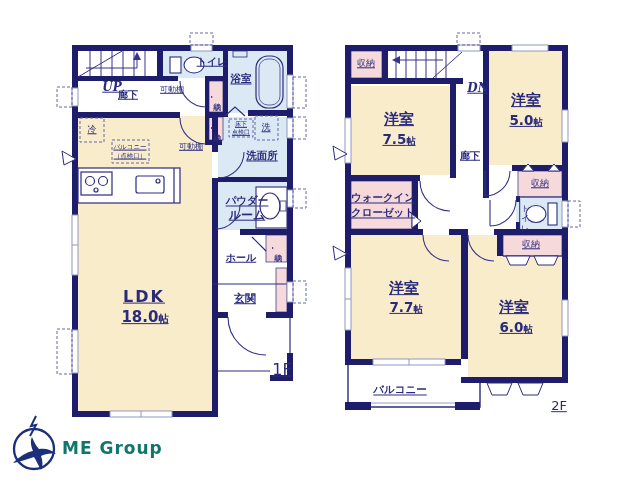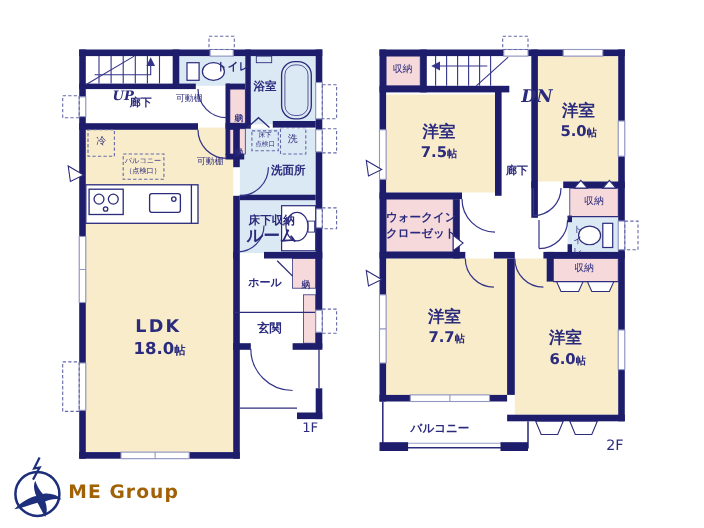--- a/index.html
+++ b/index.html
@@ -1,26 +1,26 @@
 <!DOCTYPE html>
 <html><head>
 <meta charset="utf-8">
 <style>
   html,body{margin:0;padding:0;background:#ffffff;}
   #stage{position:relative;width:640px;height:480px;background:#ffffff;overflow:hidden;
          font-family:"DejaVu Sans","Liberation Sans",sans-serif;}
   svg{position:absolute;left:0;top:0;}
   .lb{position:absolute;transform:translate(-50%,-50%);white-space:nowrap;
-      color:#2b2b7e;font-weight:600;line-height:1.05;text-align:center;}
+      color:#2b2b7e;font-weight:600;line-height:1.05;text-align:center;text-decoration:underline;}
   .vt{writing-mode:vertical-rl;text-orientation:upright;letter-spacing:1px;}
   .serifit{font-family:"DejaVu Serif","Liberation Serif",serif;font-style:italic;font-weight:700;}
   .tiny{font-weight:500;}
   .unit{font-size:0.68em;}
   .ldk{letter-spacing:2px;font-weight:600;}
-  .brand{position:absolute;color:#a16207;font-weight:600;letter-spacing:1px;}
+  .brand{position:absolute;color:#0f766e;font-weight:600;letter-spacing:1px;}
 </style>
 </head>
 <body>
 
 <div id="stage">
 
 <svg width="640" height="480" viewBox="0 0 640 480">
 
   <g>
 
@@ -246,31 +246,31 @@
   <div class="lb tiny" style="left:191px;top:147px;font-size:8px">可動棚</div>
   <div class="lb vt tiny" style="left:216px;top:97px;font-size:8px">収納</div>
   <div class="lb vt tiny" style="left:216px;top:128px;font-size:8px">収納</div>
   <div class="lb tiny" style="left:241px;top:124px;font-size:6px">床下</div>
   <div class="lb tiny" style="left:241px;top:132px;font-size:6px">点検口</div>
   <div class="lb tiny" style="left:266px;top:128px;font-size:9px">洗</div>
   <div class="lb" style="left:262px;top:156px;font-size:10.5px">洗面所</div>
   <div class="lb tiny" style="left:92px;top:130px;font-size:9px">冷</div>
   <div class="lb tiny" style="left:130px;top:147px;font-size:6.5px">バルコニー</div>
   <div class="lb tiny" style="left:130px;top:156px;font-size:6.5px">（点検口）</div>
-  <div class="lb" style="left:247px;top:201px;font-size:10.5px">床下収納</div>
-  <div class="lb" style="left:247px;top:215px;font-size:15px">ルーム</div>
+  <div class="lb" style="left:247px;top:201px;font-size:10.5px">パウダー</div>
+  <div class="lb" style="left:247px;top:215px;font-size:12px">ルーム</div>
   <div class="lb ldk" style="left:144px;top:297px;font-size:16px">LDK</div>
   <div class="lb" style="left:145px;top:318px;font-size:15px"><span>18.0</span><span class="unit">帖</span></div>
   <div class="lb" style="left:241px;top:258px;font-size:10px">ホール</div>
   <div class="lb vt tiny" style="left:277px;top:248px;font-size:8px">収納</div>
   <div class="lb" style="left:245px;top:299px;font-size:11px">玄関</div>
-  <div class="lb" style="left:282px;top:389px;font-size:12px;font-weight:500">1F</div>
+  <div class="lb" style="left:282px;top:370px;font-size:16px;font-weight:500">1F</div>
 
   <div class="lb tiny" style="left:366px;top:64px;font-size:9px">収納</div>
-  <div class="lb serifit" style="left:488px;top:88px;font-size:16px">DN</div>
+  <div class="lb serifit" style="left:478px;top:88px;font-size:12px">DN</div>
   <div class="lb" style="left:399px;top:120px;font-size:15px">洋室</div>
   <div class="lb" style="left:399px;top:139px;font-size:13.5px"><span>7.5</span><span class="unit">帖</span></div>
   <div class="lb" style="left:526px;top:101px;font-size:15px">洋室</div>
   <div class="lb" style="left:526px;top:120px;font-size:13.5px"><span>5.0</span><span class="unit">帖</span></div>
   <div class="lb" style="left:470px;top:156px;font-size:10px">廊下</div>
   <div class="lb" style="left:383px;top:198px;font-size:10.5px">ウォークイン</div>
   <div class="lb" style="left:383px;top:213px;font-size:10.5px">クローゼット</div>
   <div class="lb tiny" style="left:540px;top:184px;font-size:9px">収納</div>
   <div class="lb vt tiny" style="left:524px;top:214px;font-size:8px">トイレ</div>
   <div class="lb tiny" style="left:531px;top:245px;font-size:9px">収納</div>

